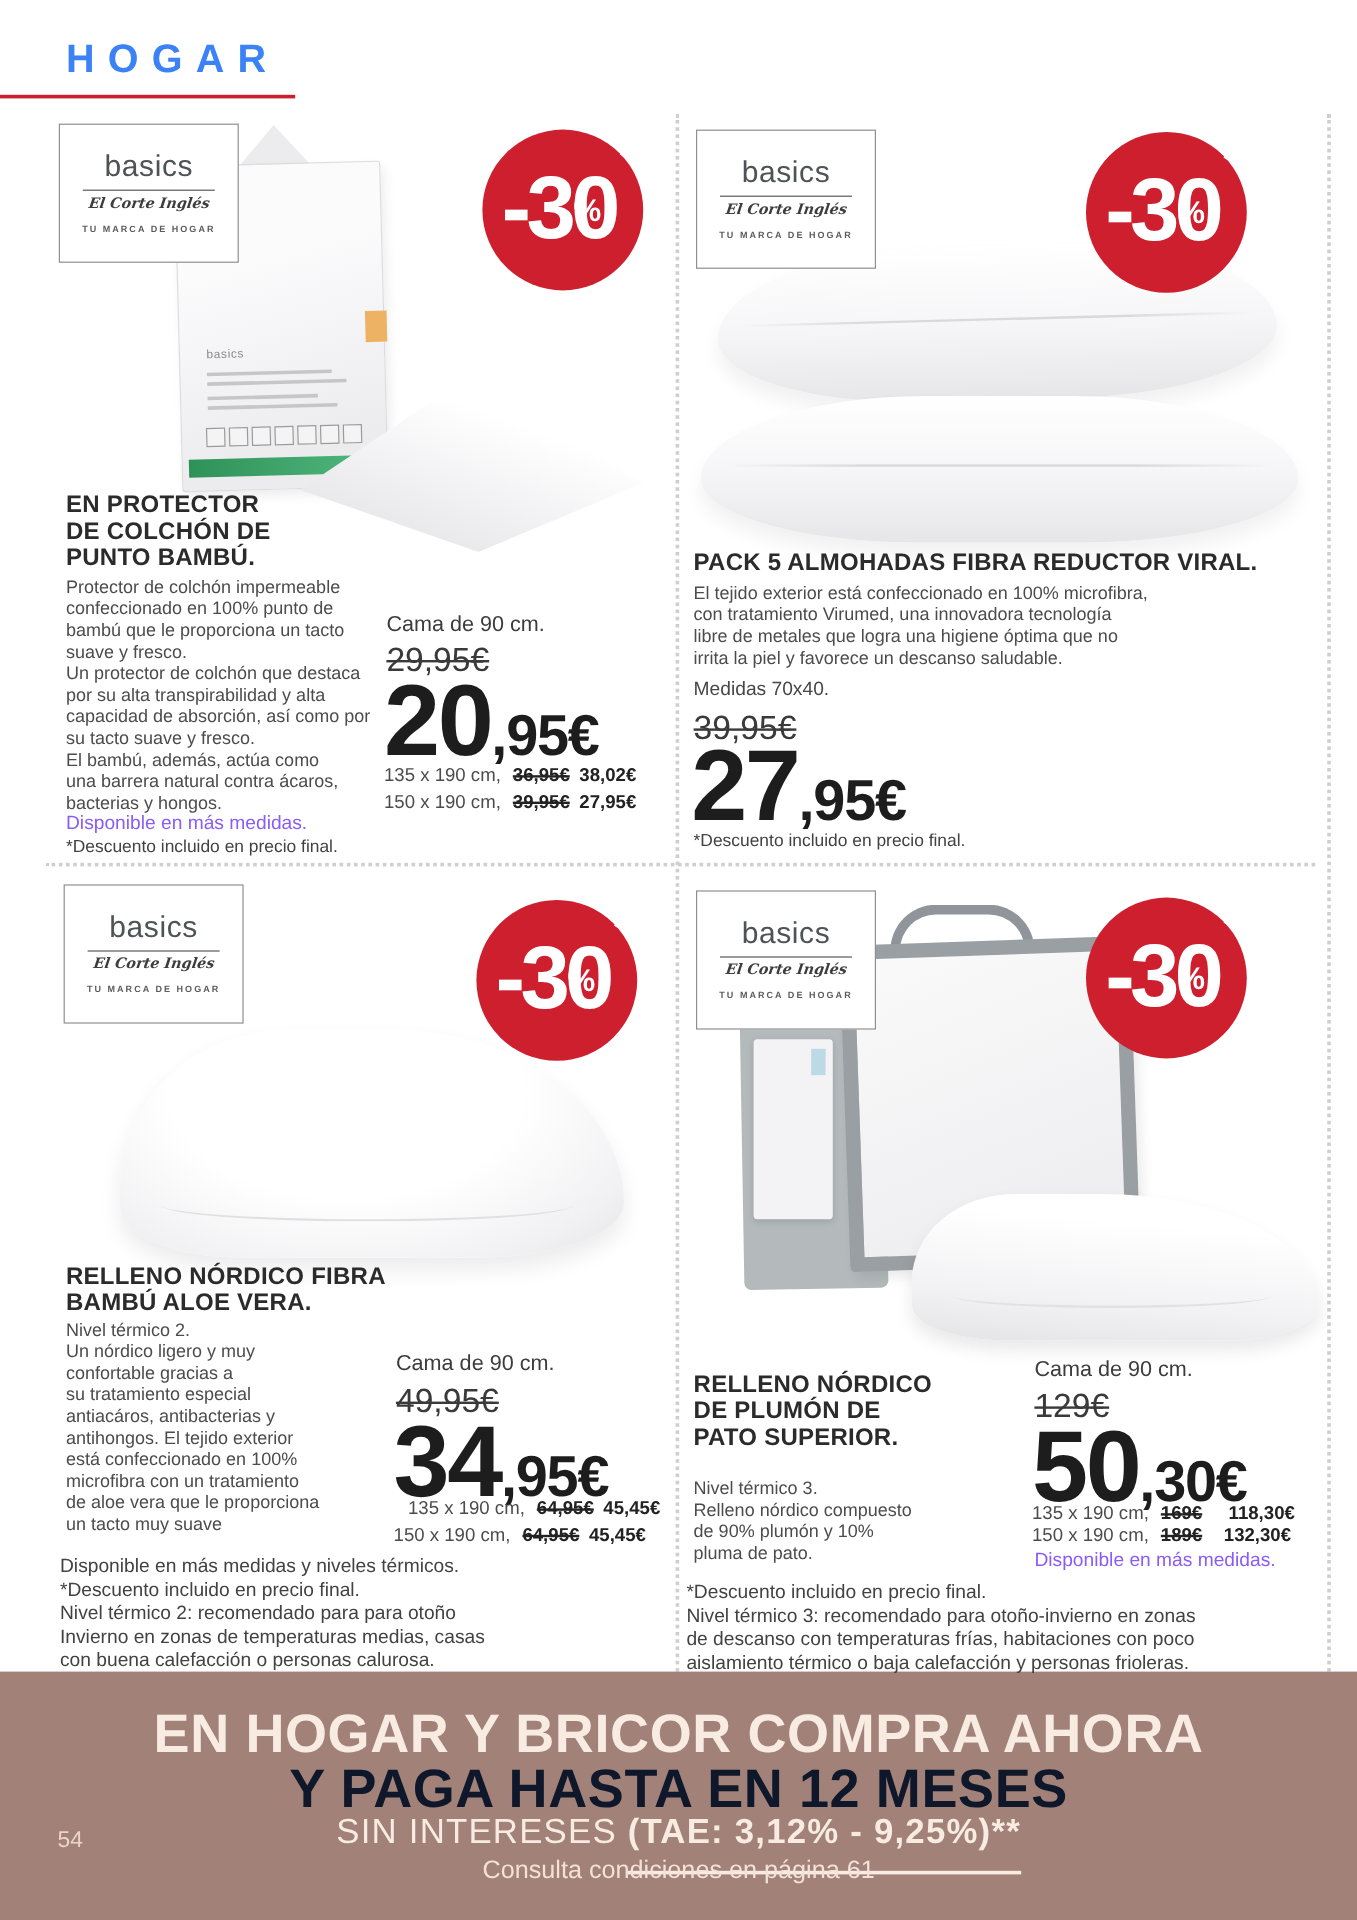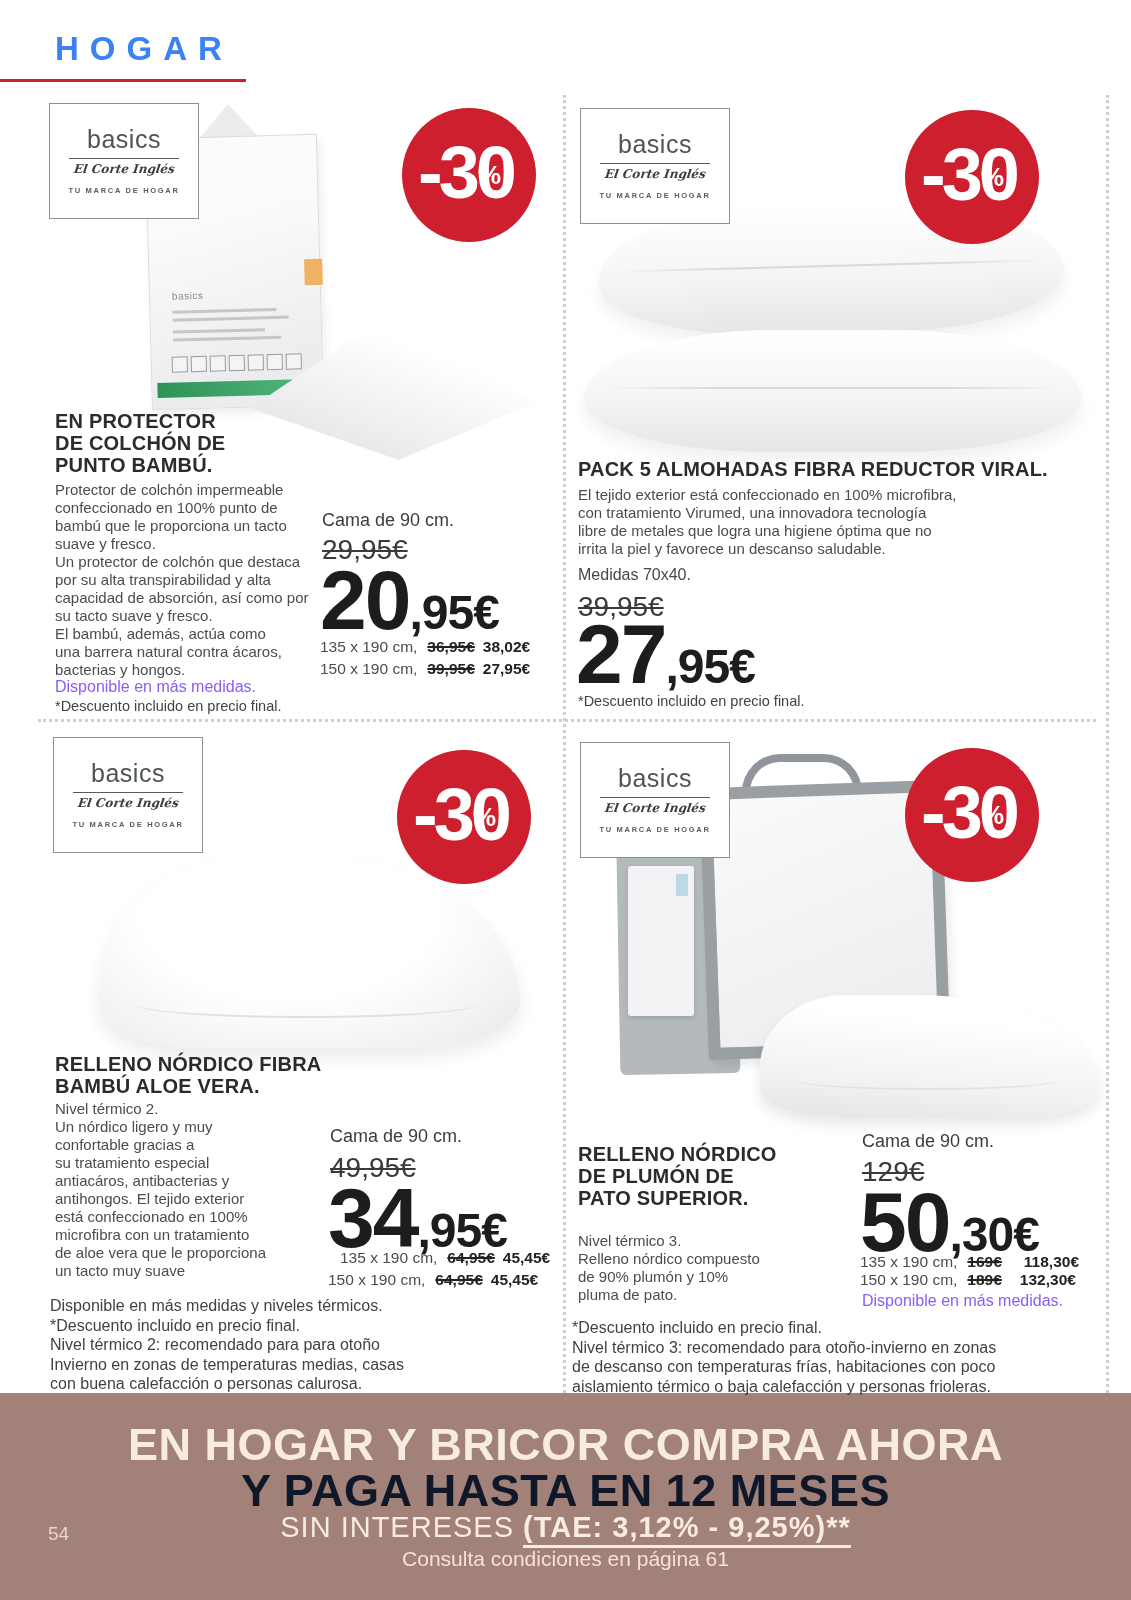--- a/index.html
+++ b/index.html
@@ -99,21 +99,21 @@
                border-bottom:2px solid #e1e1e4;border-radius:50%;}
 
   
   .footer{position:absolute;left:0;top:1393px;width:1131px;height:207px;background:#a18178;}
   .f1{position:absolute;top:26px;width:100%;text-align:center;font-size:45px;font-weight:900;
       letter-spacing:.5px;color:#f7ebe2;}
   .f2{position:absolute;top:72px;width:100%;text-align:center;font-size:45px;font-weight:900;
       letter-spacing:.5px;color:#0f172a;}
   .f3{position:absolute;top:118px;width:100%;text-align:center;font-size:29px;font-weight:400;
       letter-spacing:1px;color:#f7ebe2;}
-  .f3 .tae{font-weight:800;border-bottom:3px solid #f7ebe2;padding-bottom:2px;}
+  .f3 .tae{font-weight:800;border-bottom:3px solid #f7ebe2;padding-bottom:16px;}
   .f4{position:absolute;top:154px;width:100%;text-align:center;font-size:21px;color:#f4e2d9;}
   .page-num{position:absolute;left:48px;top:130px;font-size:19px;color:#ecd4ca;}
 </style>
 </head>
 <body>
 
 <div id="page">
 
   <div class="hogar">HOGAR</div>
   <div class="hogar-rule"></div>

